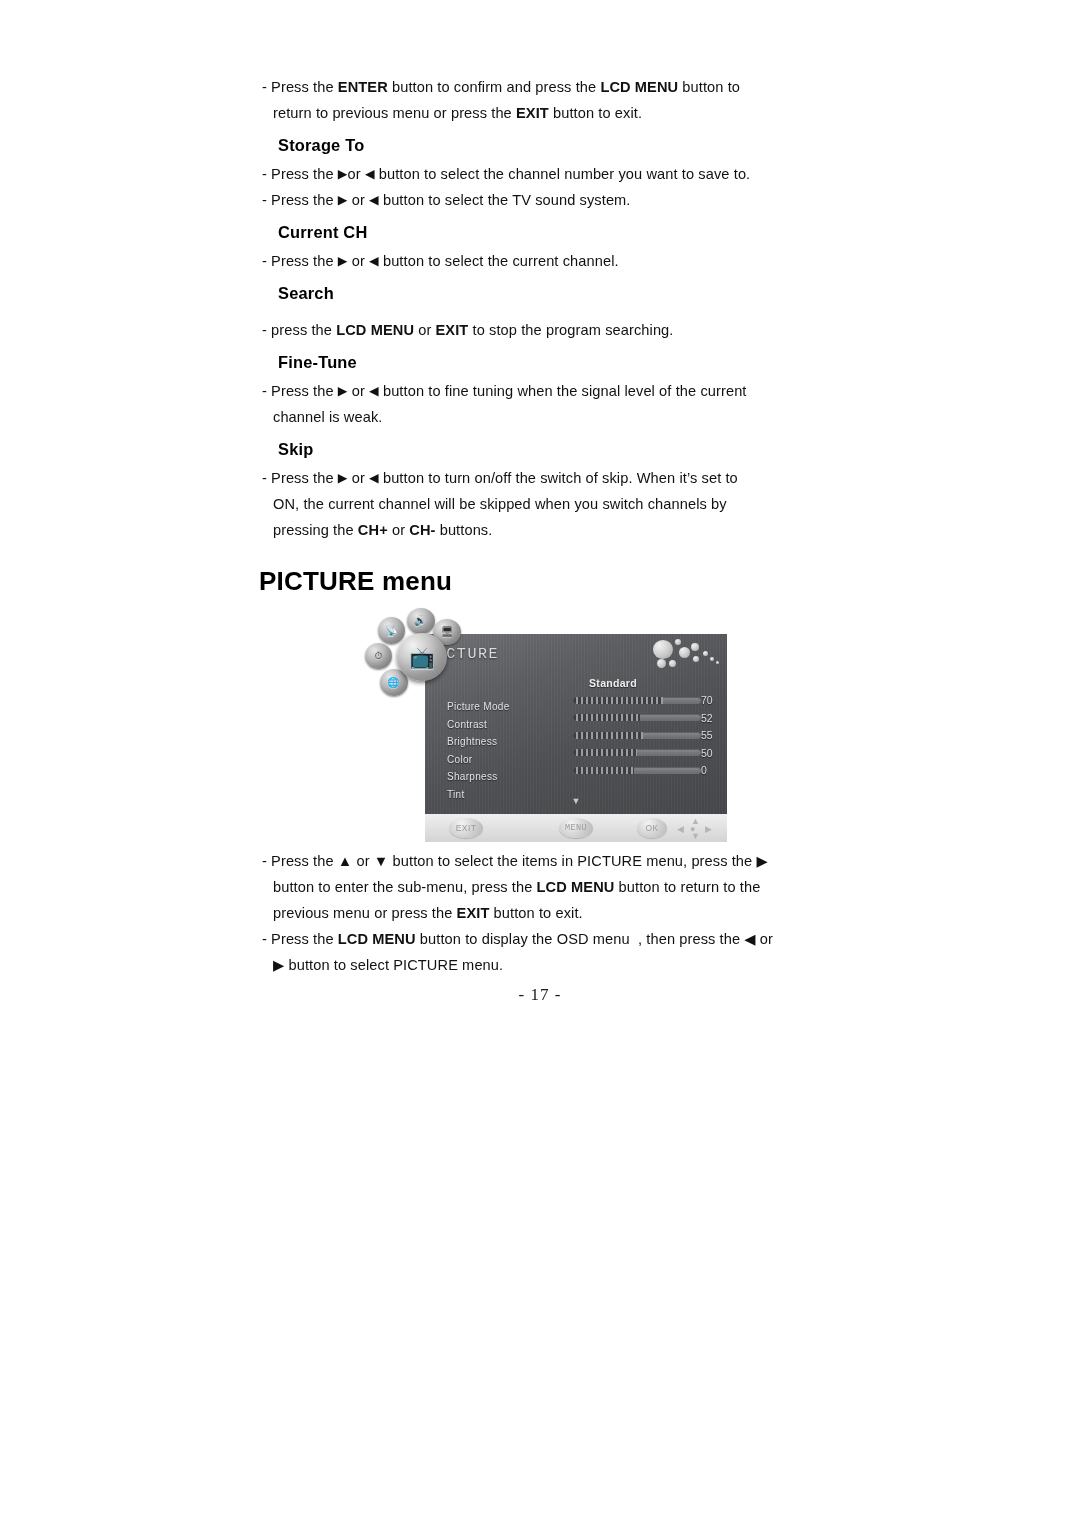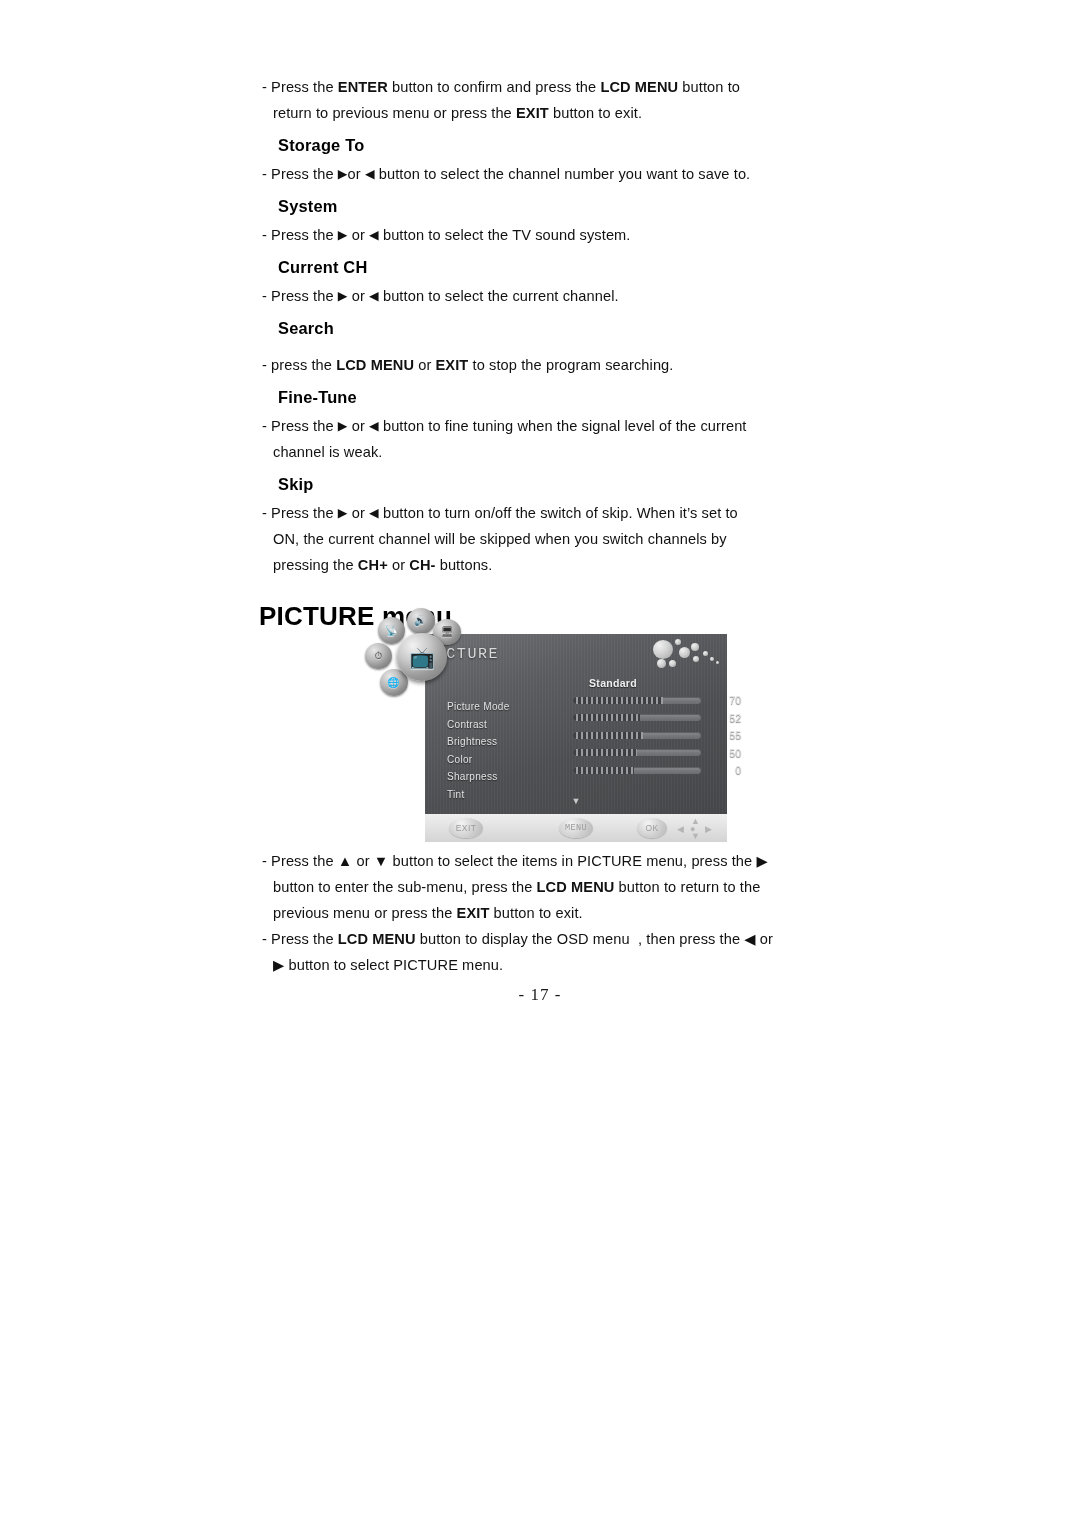--- a/index.html
+++ b/index.html
@@ -221,21 +221,21 @@
     position: absolute;
     left: 0; top: 0; bottom: 0;
     background: repeating-linear-gradient(
       to right,
       #3c3e41 0px, #3c3e41 3px,
       #9a9c9f 3px, #9a9c9f 5px);
     border-radius: 4px 0 0 4px;
   }
   .osd-value {
     width: 40px;
-    text-align: right;
+    text-align: left;
     font-size: 10.5px;
     color: #dcdddd;
     text-shadow: 0 1px 1px rgba(0,0,0,0.55);
     flex: none;
   }
   .osd-downarrow {
     position: absolute;
     left: 0; right: 0;
     bottom: 8px;
     text-align: center;
@@ -321,21 +321,20 @@
     <p class="para">
       <span class="ln"><span>- Press the </span><b>ENTER</b><span> button to confirm and press the </span><b>LCD MENU</b><span> button to</span></span>
       <span class="ln indent"><span>return to previous menu or press the </span><b>EXIT</b><span> button to exit.</span></span>
     </p>
 
     <h3 class="subhead">Storage To</h3>
     <p class="para">
       <span class="ln"><span>- Press the </span><span class="arrow">▶</span><span>or </span><span class="arrow">◀</span><span> button to select the channel number you want to save to.</span></span>
     </p>
 
-    <h3 class="subhead">System</h3>
     <p class="para">
       <span class="ln"><span>- Press the </span><span class="arrow">▶</span><span> or </span><span class="arrow">◀</span><span> button to select the TV sound system.</span></span>
     </p>
 
     <h3 class="subhead">Current CH</h3>
     <p class="para">
       <span class="ln"><span>- Press the </span><span class="arrow">▶</span><span> or </span><span class="arrow">◀</span><span> button to select the current channel.</span></span>
     </p>
 
     <h3 class="subhead">Search</h3>

